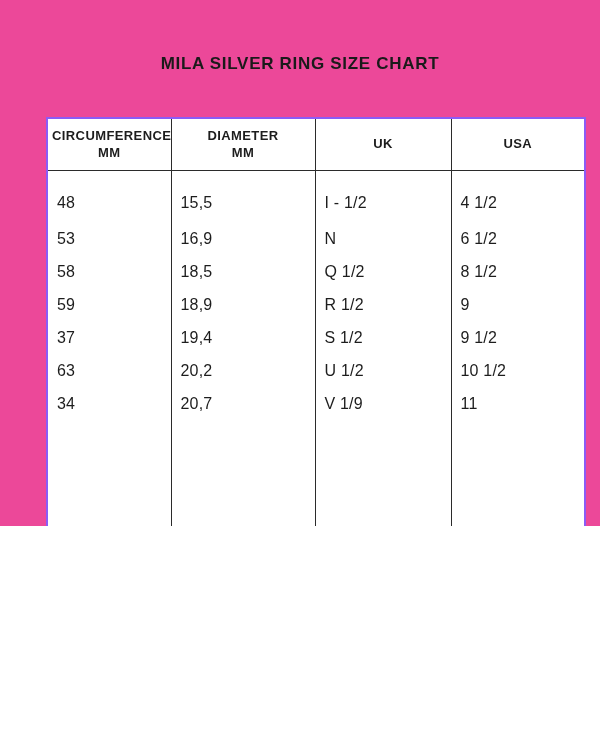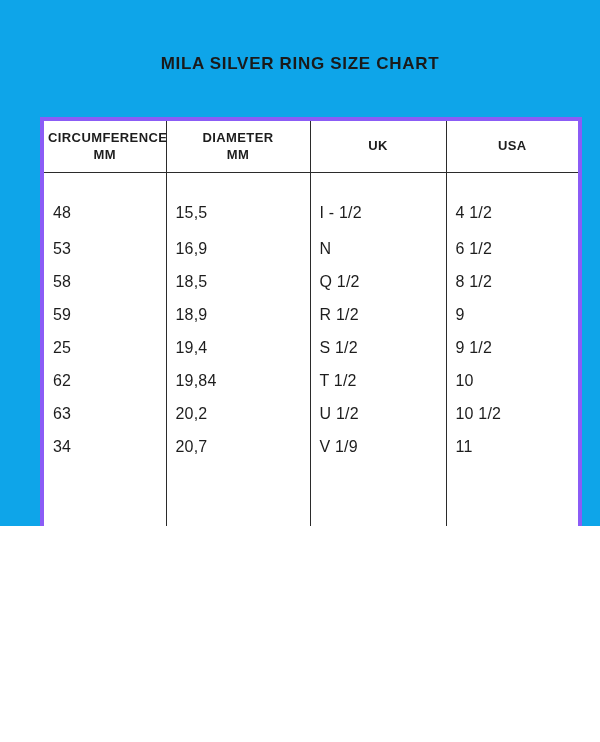--- a/index.html
+++ b/index.html
@@ -8,44 +8,44 @@
     width: 600px;
     height: 742px;
     background: #ffffff;
     font-family: "Liberation Sans", sans-serif;
     color: #1d1d1d;
   }
   .canvas {
     position: relative;
     width: 600px;
     height: 526px;
-    background: #0ea5e9;
+    background: #ec4899;
     overflow: hidden;
   }
   .title {
     position: absolute;
     top: 54px;
     left: 0;
     right: 0;
     margin: 0;
     text-align: center;
     font-size: 17px;
     font-weight: bold;
     letter-spacing: 0.7px;
     color: #1a1a1a;
   }
   table.size-table {
     position: absolute;
-    left: 40px;
+    left: 46px;
     top: 117px;
     width: 538px;
     height: 573px;
     border-collapse: collapse;
     table-layout: fixed;
-    border: 4px solid #8b5cf6;
+    border: 2px solid #8b5cf6;
     background: #ffffff;
   }
   col.c1 { width: 124px; }
   col.c2 { width: 144px; }
   col.c3 { width: 136px; }
   col.c4 { width: 134px; }
   th {
     border-right: 1.5px solid #2b2b2b;
     border-bottom: 1.5px solid #2b2b2b;
     height: 47px;
@@ -65,21 +65,21 @@
     font-size: 16px;
     text-align: left;
     vertical-align: middle;
     padding: 0 0 0 9px;
     color: #1d1d1d;
     letter-spacing: 0.2px;
   }
   td:last-child { border-right: none; margin-left: 36px; }
   tbody tr:first-child td {
     height: 38px;
-    padding-top: 21px;
+    padding-top: 13px;
   }
   tr.filler td {
     height: auto;
   }
 </style>
 </head>
 <body>
 
 <div class="canvas">
 
@@ -129,30 +129,24 @@
           <td>Q 1/2</td>
           <td>8 1/2</td>
         </tr>
         <tr>
           <td>59</td>
           <td>18,9</td>
           <td>R 1/2</td>
           <td>9</td>
         </tr>
         <tr>
-          <td>25</td>
+          <td>37</td>
           <td>19,4</td>
           <td>S 1/2</td>
           <td>9 1/2</td>
-        </tr>
-        <tr>
-          <td>62</td>
-          <td>19,84</td>
-          <td>T 1/2</td>
-          <td>10</td>
         </tr>
         <tr>
           <td>63</td>
           <td>20,2</td>
           <td>U 1/2</td>
           <td>10 1/2</td>
         </tr>
         <tr>
           <td>34</td>
           <td>20,7</td>

